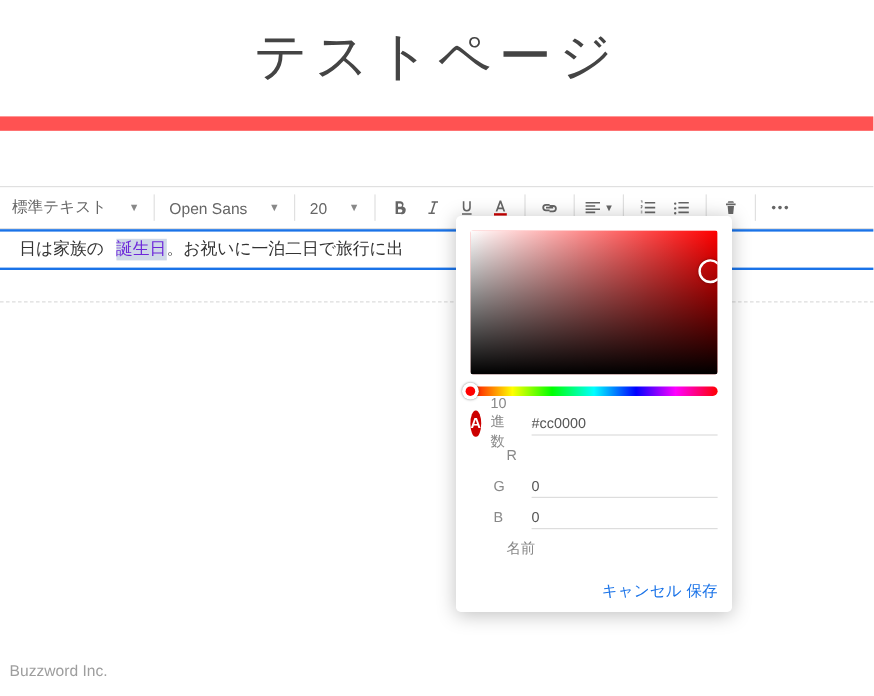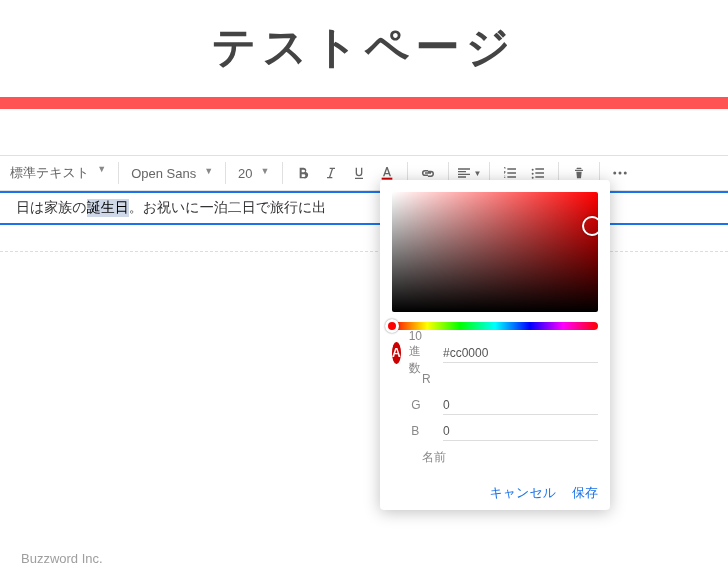--- a/index.html
+++ b/index.html
@@ -1,29 +1,29 @@
 <!DOCTYPE html>
 <html><head>
 <meta charset="utf-8">
 <style>
   * { box-sizing: border-box; margin: 0; padding: 0; }
   html, body { width: 728px; height: 580px; font-family: Arial, "Helvetica Neue", sans-serif; background: #fff; overflow: hidden; }
-  .page-title { font-size: 44px; font-weight: 700; color: #444; text-align: center; margin-top: 18px; letter-spacing: 6px; }
+  .page-title { font-size: 44px; font-weight: 400; color: #444; text-align: center; margin-top: 18px; letter-spacing: 6px; }
   .red-banner { width: 100%; height: 12px; background: #ff5252; margin-top: 20px; }
   .toolbar-wrap { border-top: 1px solid #e0e0e0; border-bottom: 1px solid #e0e0e0; margin-top: 46px; height: 36px; display: flex; align-items: center; padding: 0 4px; }
   .divider { width: 1px; height: 22px; background: #e0e0e0; margin: 0 6px; }
-  .dropdown { display: flex; align-items: flex-start; font-size: 13px; color: #666; padding: 0 6px; cursor: pointer; gap: 8px; }
+  .dropdown { display: flex; align-items: center; font-size: 13px; color: #666; padding: 0 6px; cursor: pointer; gap: 18px; }
   .dropdown .chev { font-size: 9px; color: #888; }
   .tb-btn { width: 28px; height: 28px; display: flex; align-items: center; justify-content: center; cursor: pointer; color: #666; position: relative; }
   .tb-btn svg { display: block; }
   .editor-area { position: relative; }
   .editor-line { border-top: 2px solid #1a73e8; border-bottom: 2px solid #1a73e8; height: 34px; display: flex; align-items: center; font-size: 14px; color: #333; padding: 0 16px; }
-  .editor-line .sel { color: #000000; background: #cfd8e8; }
+  .editor-line .sel { color: #6d28d9; background: #cfd8e8; margin-left: 10px; }
   .editor-divider { border-bottom: 1px dashed #ddd; margin-top: 26px; }
-  .footer { position: absolute; bottom: 14px; left: 21px; font-size: 13px; color: #9e9e9e; }
+  .footer { position: absolute; bottom: 14px; left: 8px; font-size: 13px; color: #9e9e9e; }
 
   .popover { position: absolute; top: 180px; left: 380px; width: 230px; background: #fff; border-radius: 4px; box-shadow: 0 2px 16px rgba(0,0,0,0.25); padding: 12px 12px 8px 12px; }
   .sv-picker { position: relative; width: 206px; height: 120px; border-radius: 2px; overflow: hidden;
     background:
       linear-gradient(to top, #000, rgba(0,0,0,0)),
       linear-gradient(to right, #fff, rgba(255,255,255,0)),
       #ff0000;
   }
   .sv-picker::after { content: ''; position: absolute; top: 24px; right: -4px; width: 16px; height: 16px; border: 2px solid #fff; border-radius: 50%; box-shadow: 0 0 2px rgba(0,0,0,0.5); }
   .hue-row { margin-top: 10px; display: flex; align-items: center; gap: 0; }
@@ -32,21 +32,21 @@
   }
   .hue-thumb { position: absolute; left: 0; top: 50%; width: 14px; height: 14px; background: #fff; border-radius: 50%; transform: translate(-50%, -50%); box-shadow: 0 0 2px rgba(0,0,0,0.5); }
   .hue-thumb .inner { width: 8px; height: 8px; background: #ff0000; border-radius: 50%; margin: 3px; }
 
   .fields { margin-top: 10px; }
   .field-row { display: flex; align-items: center; font-size: 12px; color: #666; height: 26px; }
   .field-row .badge { width: 22px; height: 22px; border-radius: 50%; background: #cc0000; color: #fff; display: flex; align-items: center; justify-content: center; font-size: 12px; font-weight: bold; margin-right: 8px; }
   .field-row .lead { width: 30px; color: #888; }
   .field-row .lbl { color: #888; margin-right: 6px; }
   .field-row .val { flex: 1; border: none; border-bottom: 1px solid #ddd; font-size: 12px; color: #555; padding: 2px 0; outline: none; margin-left: 13px; }
-  .actions { display: flex; justify-content: flex-end; gap: 16px; margin-top: 14px; font-size: 13px; }
+  .actions { display: flex; justify-content: flex-end; gap: 4px; margin-top: 14px; font-size: 13px; }
   .actions .link { color: #1a73e8; cursor: pointer; }
 </style>
 </head>
 <body>
 
 <div class="page-title">テストページ</div>
 <div class="red-banner"></div>
 
 <div class="toolbar-wrap">
   <div class="dropdown">

